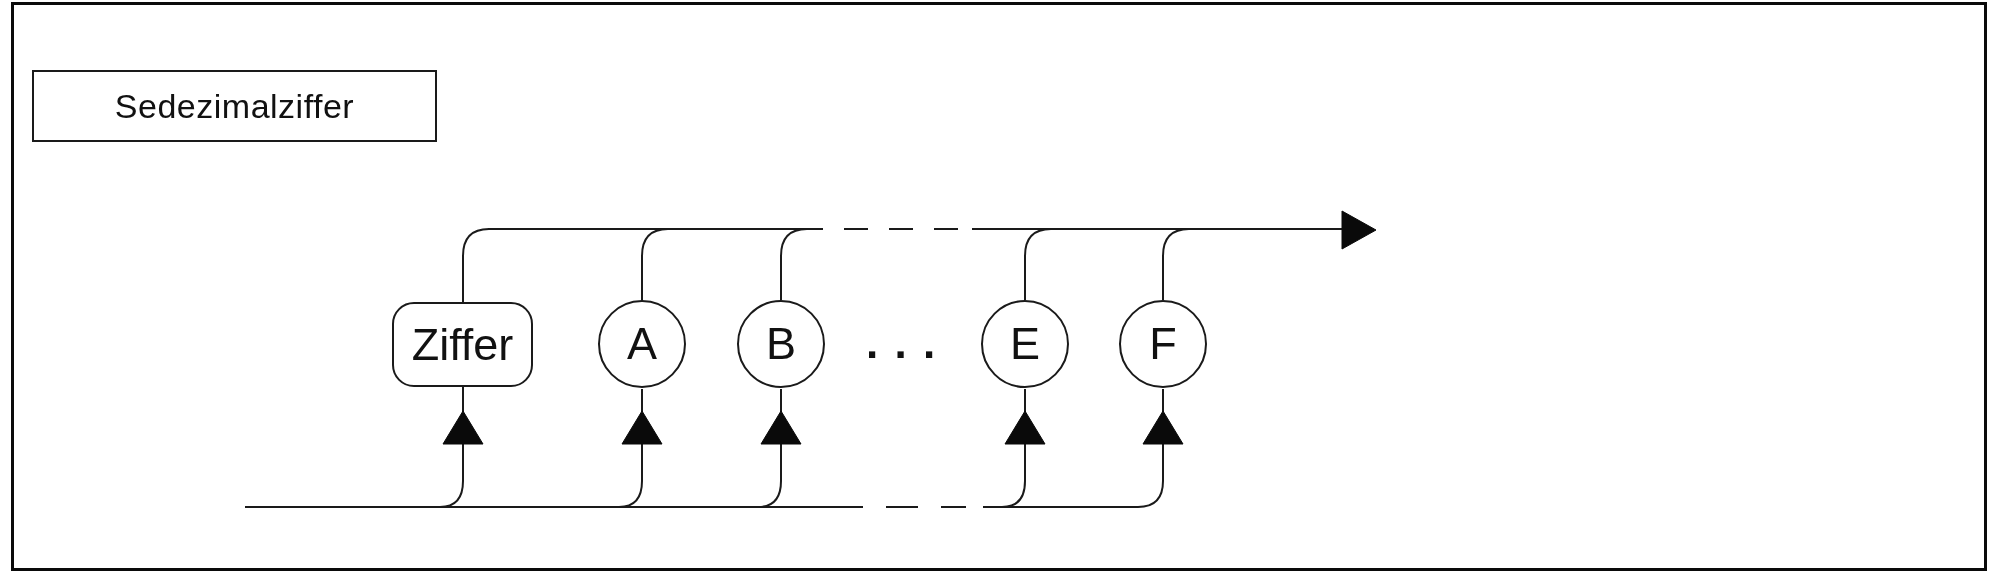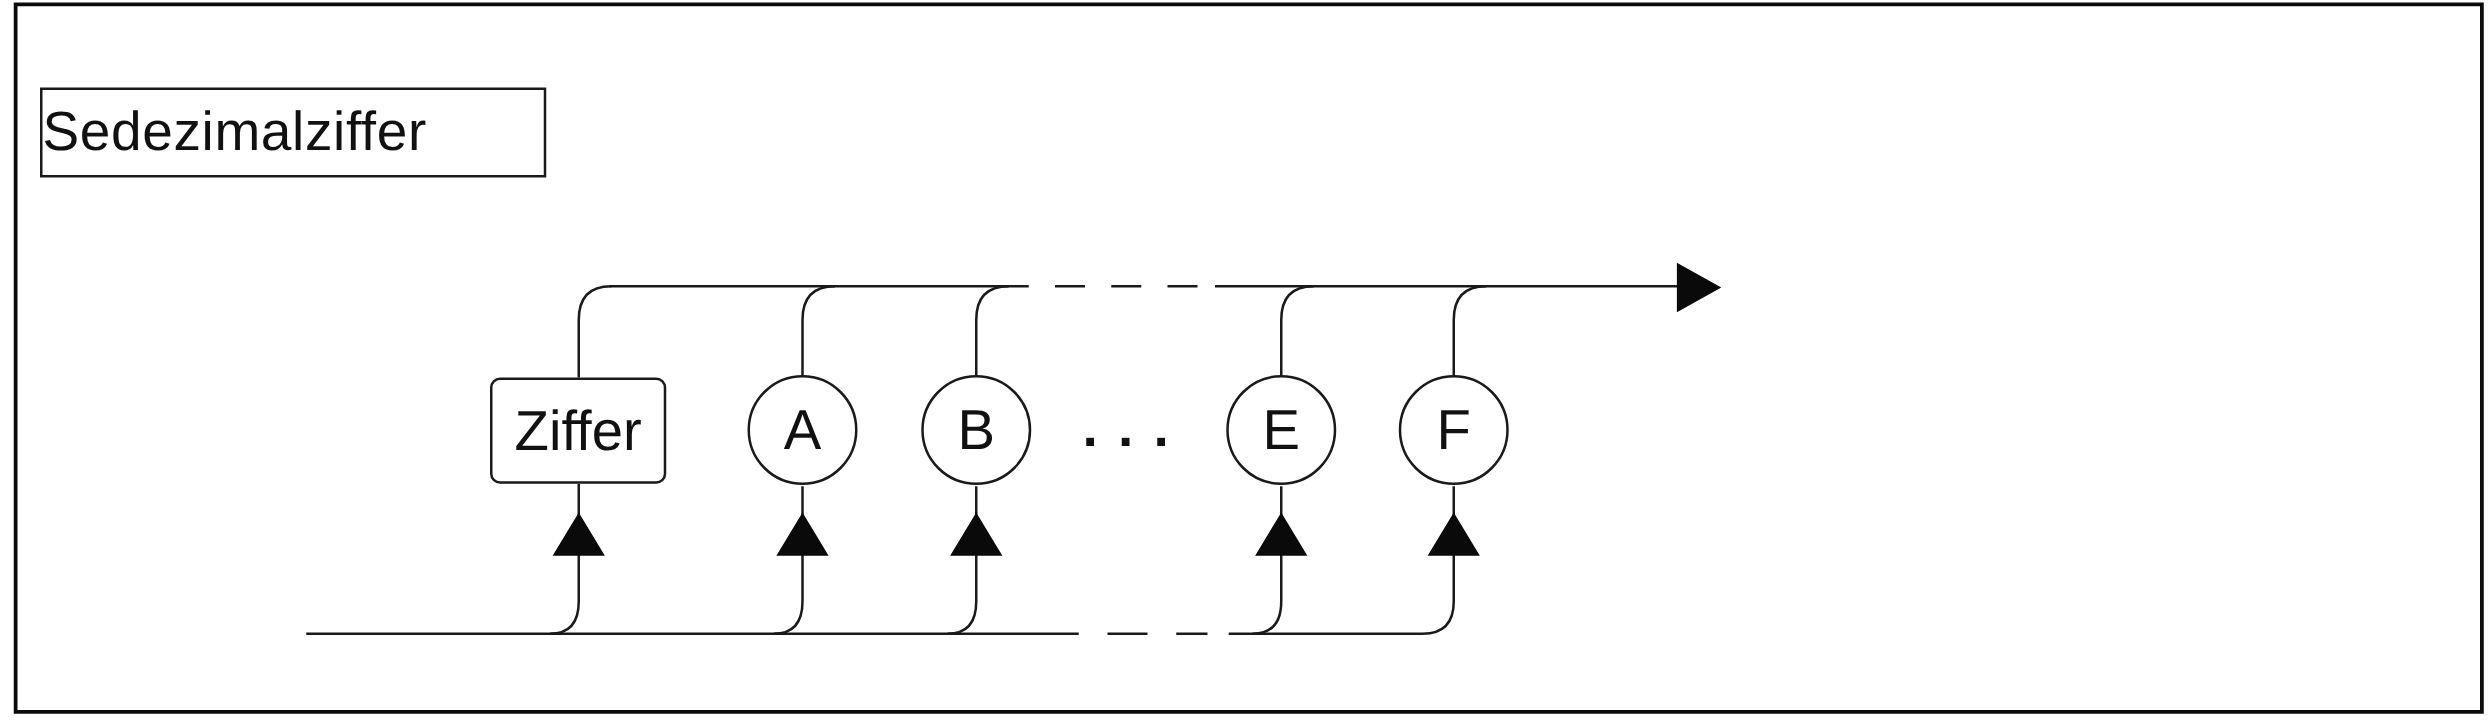--- a/index.html
+++ b/index.html
@@ -28,22 +28,23 @@
   .title-box {
     position: absolute;
     left: 32px;
     top: 70px;
     width: 405px;
     height: 72px;
     border: 2px solid #1a1a1a;
     box-sizing: border-box;
     display: flex;
     align-items: center;
+    justify-content: center;
     background: #ffffff;
-    font-size: 44px;
+    font-size: 34px;
     letter-spacing: 0.5px;
   }
   .diagram-svg {
     position: absolute;
     left: 0;
     top: 0;
   }
   .node {
     position: absolute;
     box-sizing: border-box;
@@ -52,21 +53,21 @@
     display: flex;
     align-items: center;
     justify-content: center;
     font-size: 45px;
   }
   .node-rect {
     left: 392px;
     top: 302px;
     width: 141px;
     height: 85px;
-    border-radius: 8px;
+    border-radius: 22px;
   }
   .node-circle {
     width: 88px;
     height: 88px;
     border-radius: 50%;
   }
   .node-a { left: 598px; top: 300px; }
   .node-b { left: 737px; top: 300px; }
   .node-e { left: 981px; top: 300px; }
   .node-f { left: 1119px; top: 300px; }

